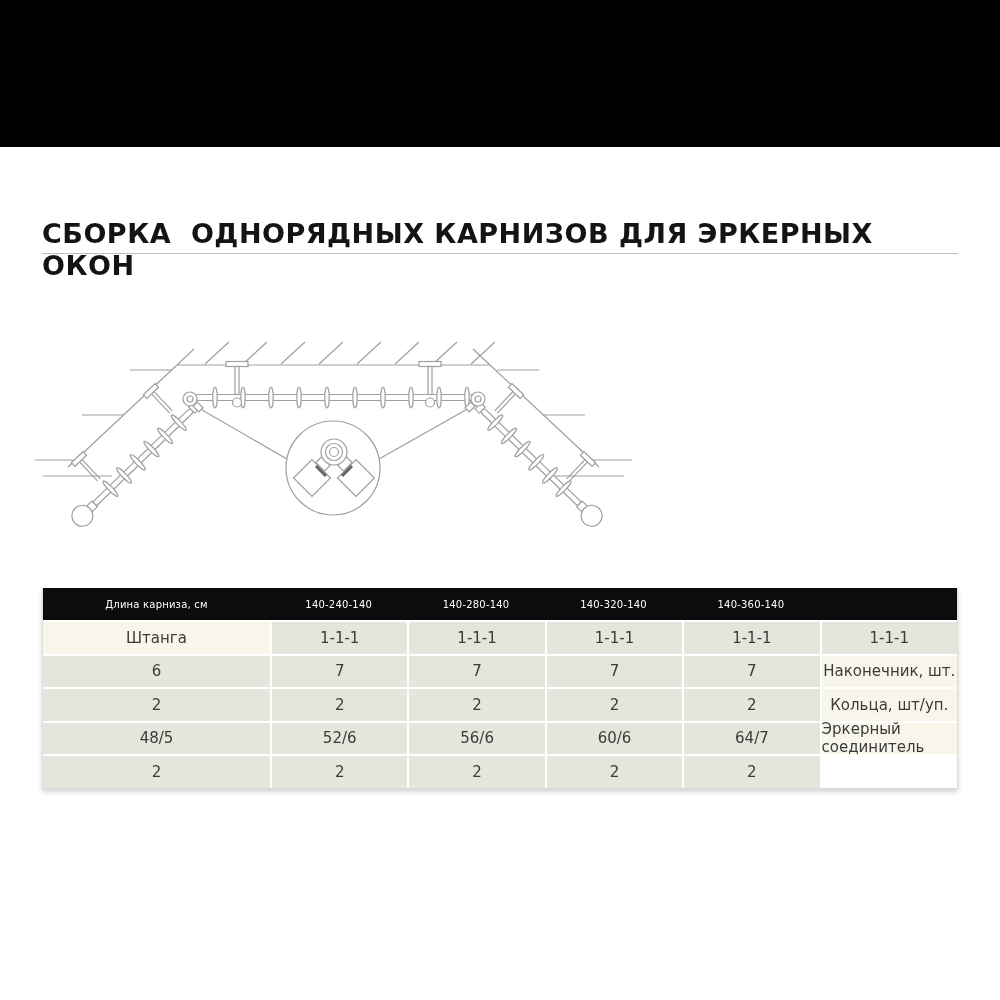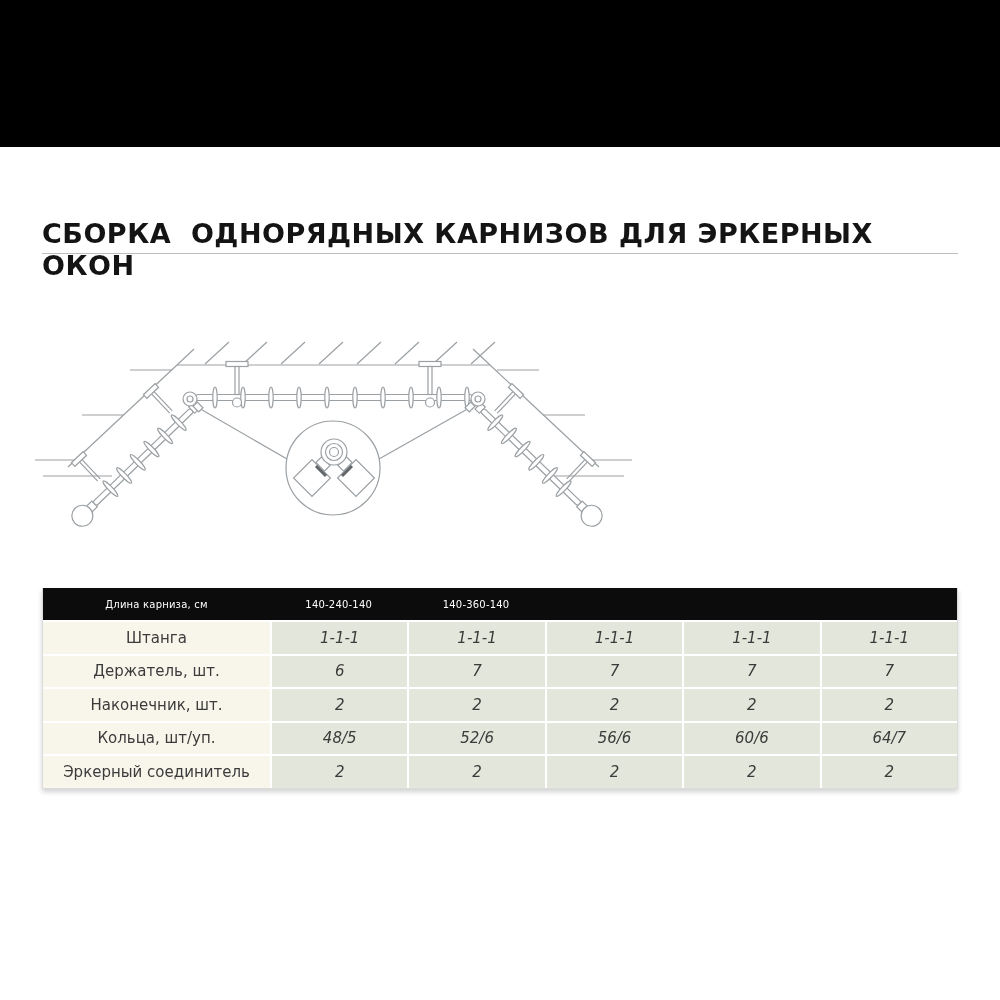--- a/index.html
+++ b/index.html
@@ -17,21 +17,21 @@
               box-shadow:0 3px 5px rgba(0,0,0,.18);border:1px solid #dcdcdc;border-top:none;
               background:#fff;}
   .thead{display:grid;grid-template-columns:227px repeat(5,1fr);background:#0c0c0c;}
   .thead .hcell{height:32px;display:flex;align-items:center;justify-content:center;
                 color:#ffffff;font-size:10px;font-weight:500;letter-spacing:.2px;}
   .tbody{display:grid;grid-template-columns:227px repeat(5,1fr);gap:2px;background:#ffffff;
          padding-top:2px;}
   .cell{height:31.5px;display:flex;align-items:center;justify-content:center;
         font-size:15px;color:#3b3b3b;}
   .cell.label{background:#f8f6eb;}
-  .cell.value{background:#e3e6da;font-style:italic;}
+  .cell.value{background:#e3e6da;}
   svg .ln{stroke:#9ba0a4;stroke-width:1.2;fill:none;}
   svg .sh{stroke:#9ba0a4;stroke-width:1.2;fill:#ffffff;}
   svg .dark{stroke:#63676b;stroke-width:3;fill:none;}
 </style>
 </head>
 <body>
 
 <div class="page">
   <div class="bar bar-top"></div>
 
@@ -170,31 +170,32 @@
       <circle class="sh" cx="299" cy="117" r="13"></circle>
       <circle class="sh" cx="299" cy="117" r="8.5"></circle>
       <circle class="sh" cx="299" cy="117" r="4.5"></circle>
     </g>
   </svg>
 
   <div class="spec-table">
     <div class="thead">
       <div class="hcell">Длина карниза, см</div>
       <div class="hcell">140-240-140</div>
+      <div class="hcell">140-280-140</div>
+      <div class="hcell">140-320-140</div>
       <div class="hcell">140-360-140</div>
     </div>
     <div class="tbody">
       <div class="cell label">Штанга</div>
       <div class="cell value">1-1-1</div>
       <div class="cell value">1-1-1</div>
       <div class="cell value">1-1-1</div>
       <div class="cell value">1-1-1</div>
       <div class="cell value">1-1-1</div>
 
-      <div class="cell label">Держатель, шт.</div>
       <div class="cell value">6</div>
       <div class="cell value">7</div>
       <div class="cell value">7</div>
       <div class="cell value">7</div>
       <div class="cell value">7</div>
 
       <div class="cell label">Наконечник, шт.</div>
       <div class="cell value">2</div>
       <div class="cell value">2</div>
       <div class="cell value">2</div>

